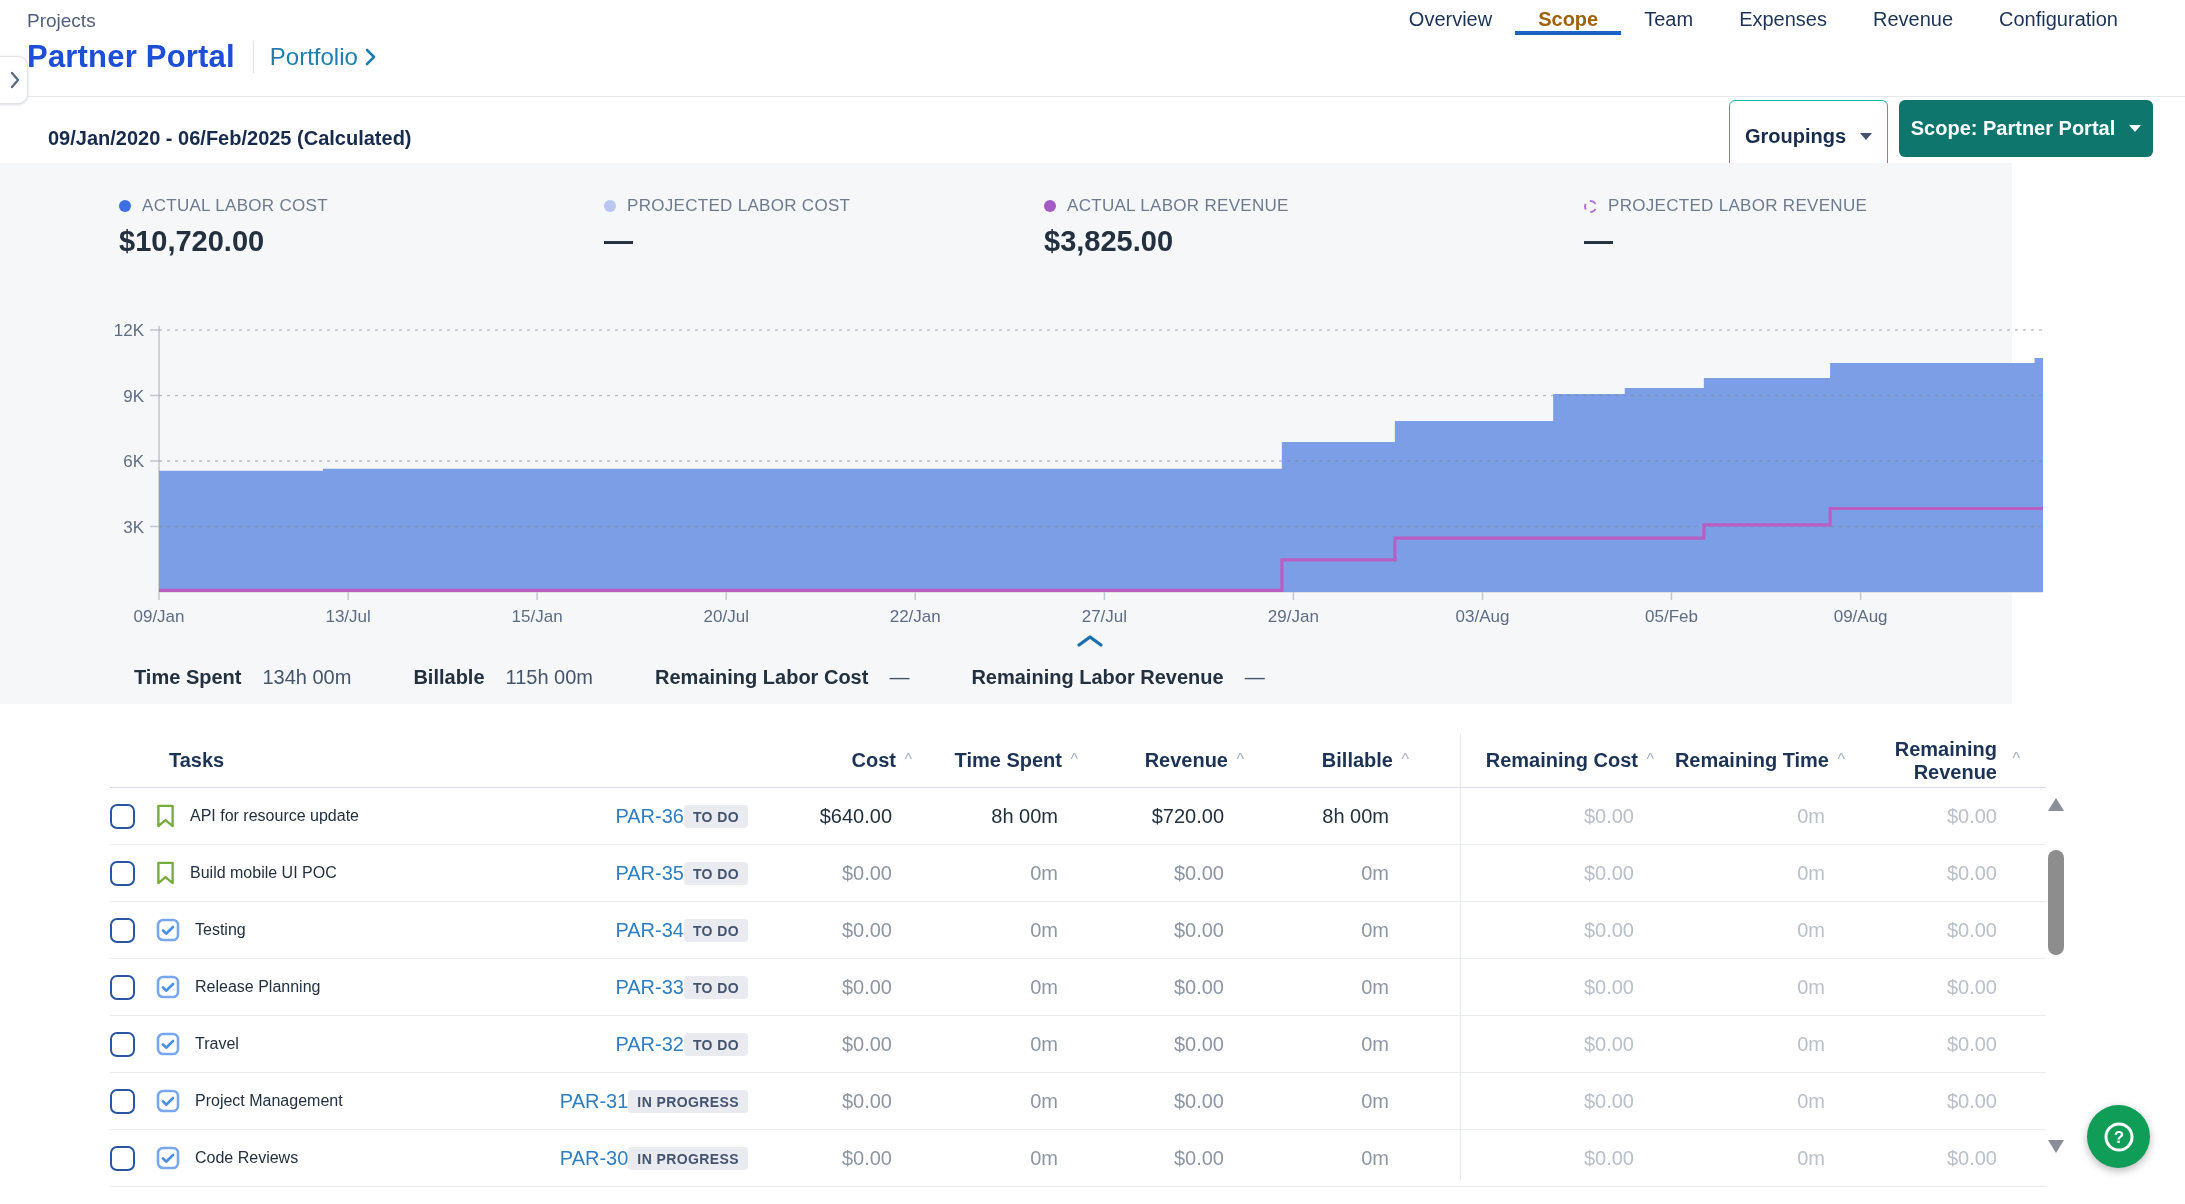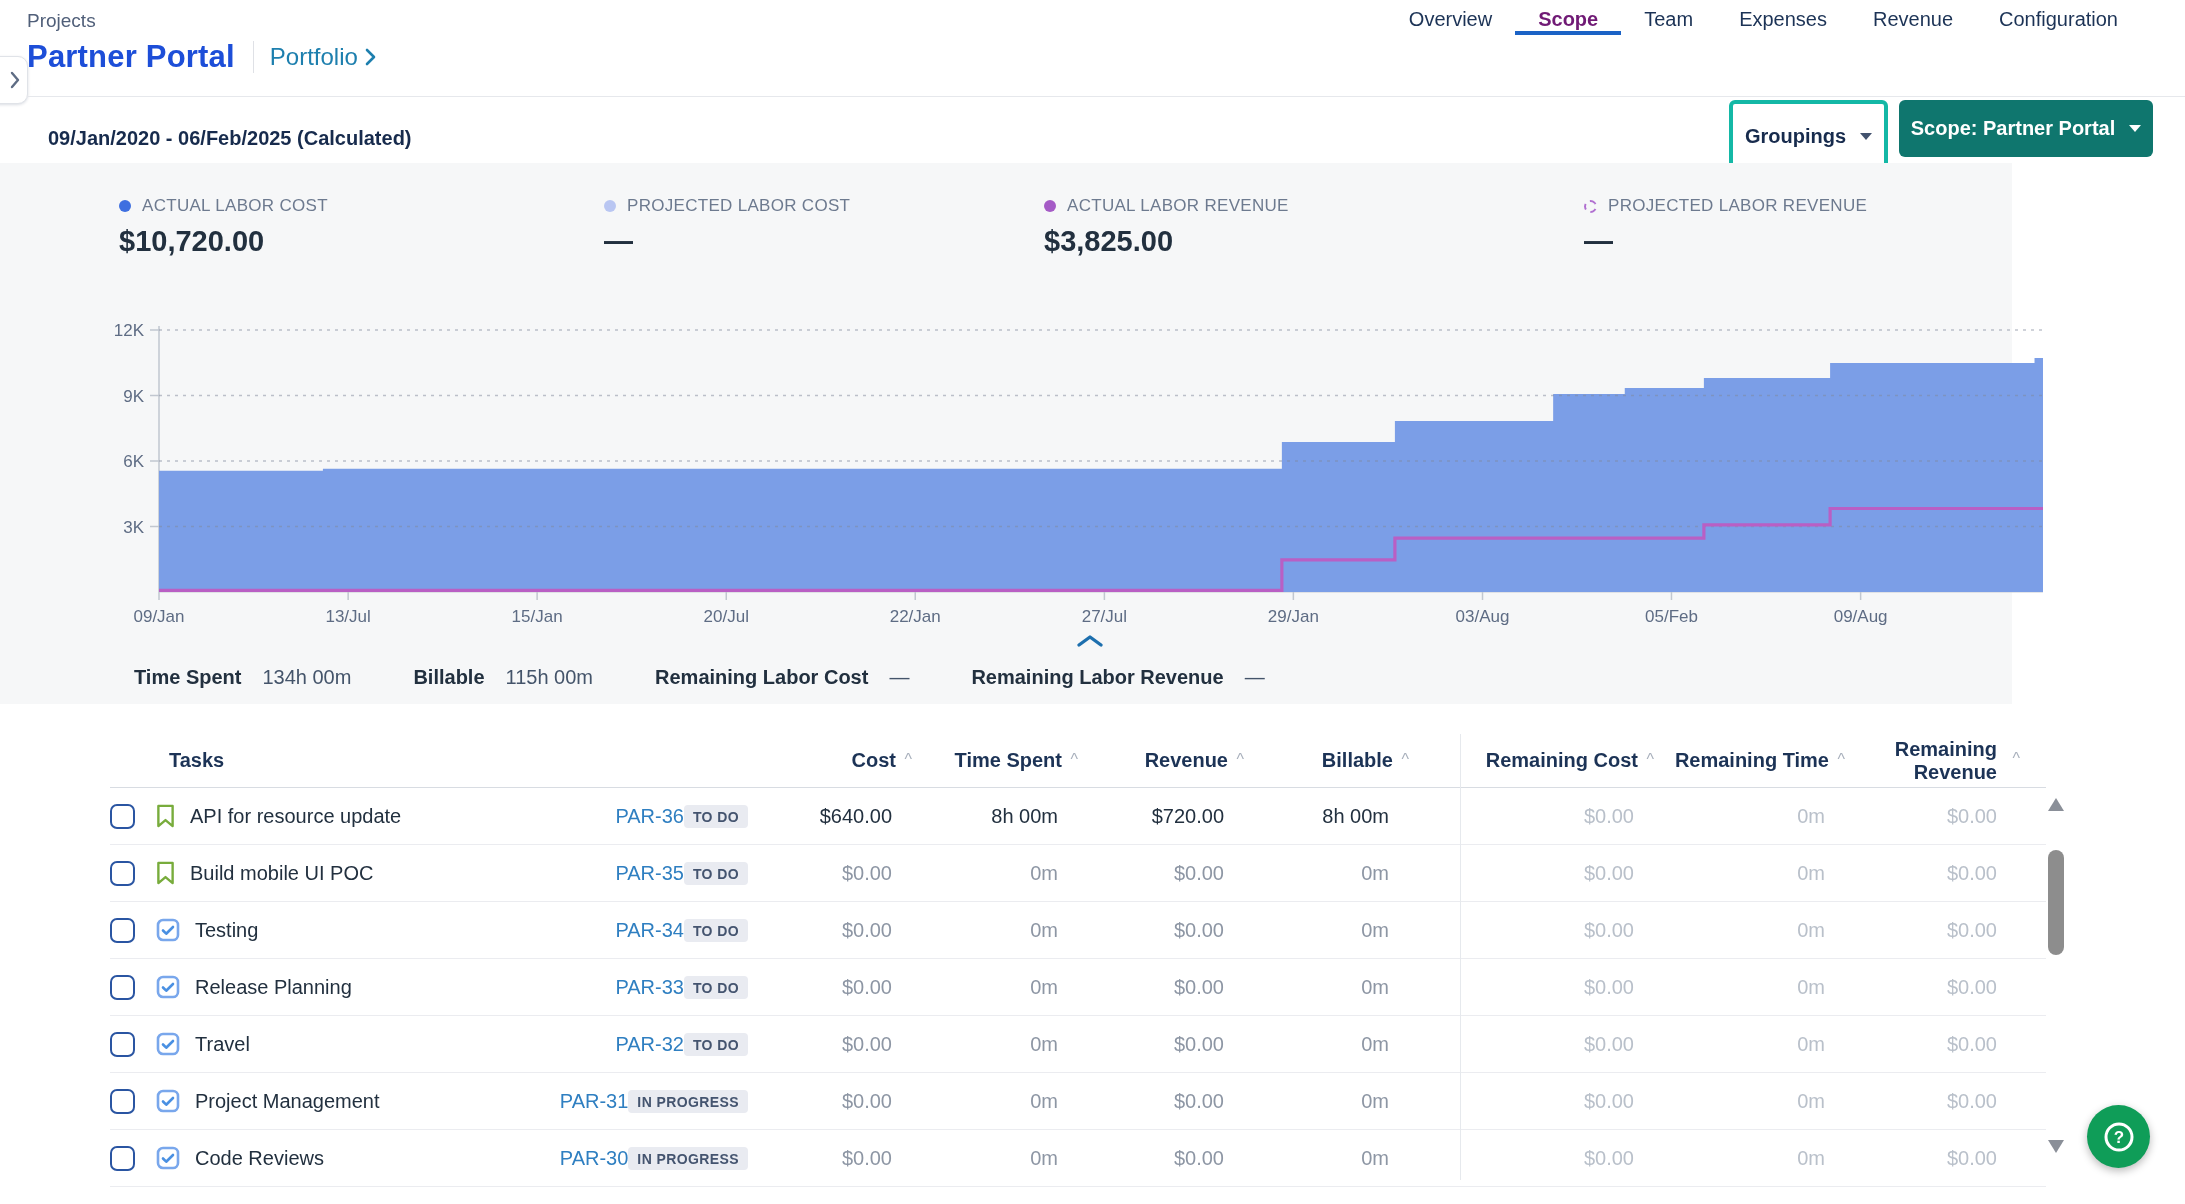--- a/index.html
+++ b/index.html
@@ -12,28 +12,28 @@
     border:1px solid #e0e3e8;background:#fff;box-shadow:0 1px 3px rgba(9,30,66,.15);
     display:flex;align-items:center;justify-content:flex-end;padding:0 6px 0 0;cursor:pointer}
   .eyebrow{position:absolute;left:27px;top:10px;font-size:19px;color:#505f79;cursor:pointer}
   .title-row{position:absolute;left:27px;top:34px;display:flex;align-items:center;height:46px}
   .page-title{font-size:31px;font-weight:600;color:#1d4ed8;margin:0;letter-spacing:.2px}
   .title-divider{width:1px;height:32px;background:#dfe1e6;margin:0 16px 0 18px}
   .portfolio-link{font-size:24px;color:#1d7fae;display:flex;align-items:center;gap:7px;cursor:pointer;text-decoration:none}
   .tabs{position:absolute;top:0;right:44px;height:97px;display:flex;align-items:flex-start}
   .tab{display:flex;align-items:center;padding:8px 23px 0;font-size:20px;color:#1c3356;cursor:pointer;
     border-bottom:4px solid transparent;box-sizing:border-box}
-  .tab.active{color:#701a75;font-weight:700;border-bottom-color:#1b63c6}
+  .tab.active{color:#a16207;font-weight:700;border-bottom-color:#1b63c6}
   .header-divider{position:absolute;left:27px;right:0;top:96px;height:1px;background:#e6e8ec}
   
   .date-range{position:absolute;left:48px;top:110px;height:56px;line-height:56px;font-size:20px;font-weight:600;color:#172b4d}
   .btn{box-sizing:border-box;display:flex;align-items:center;justify-content:center;border-radius:6px;
     font-size:20px;cursor:pointer;font-family:inherit}
   .btn-groupings{position:absolute;left:1729px;top:100px;width:159px;height:73px;background:#fff;
-    border:4px solid #14b8a6;color:#172b4d;font-weight:600}
+    border:1px solid #14b8a6;color:#172b4d;font-weight:600}
   .btn-scope{position:absolute;left:1899px;top:100px;width:254px;height:57px;background:#0f766e;border:none;color:#fff;font-weight:700}
   .caret-down{width:0;height:0;border-left:6px solid transparent;border-right:6px solid transparent;
     border-top:7px solid currentColor;margin-left:14px}
   
   .panel{position:absolute;left:0;top:163px;width:2012px;height:541px;background:#f6f7f8}
   .stat{position:absolute;top:33px}
   .stat-head{display:flex;align-items:center;gap:11px}
   .dot{width:12px;height:12px;border-radius:50%;flex:none}
   .dot.dashed{width:13px;height:13px;border-style:dashed;border-width:2.5px;background:transparent !important;box-sizing:border-box}
   .stat-label{font-size:17px;color:#6d7a8f;letter-spacing:.3px}
@@ -58,21 +58,21 @@
   .tbody{position:absolute;left:110px;top:788px;width:1936px}
   .trow{height:56px;display:grid;grid-template-columns:638px 144px 166px 166px 165px 71px 174px 191px 221px;
     align-items:center;border-bottom:1px solid #ebecf0}
   .td{font-size:20px;text-align:right;color:#22303f;white-space:nowrap}
   .td.muted{color:#8d96a4}
   .td.light{color:#b9c0ca}
   .td.rr{padding-right:49px}
   .cell-tasks{display:flex;align-items:center;height:56px}
   .cb{width:25px;height:25px;border:2px solid #2a55a2;border-radius:7px;background:#fff;box-sizing:border-box;cursor:pointer;flex:none}
   .ticon{margin-left:21px;flex:none;display:flex;align-items:center}
-  .tname{margin-left:15px;color:#22303f;font-size:20px;white-space:nowrap}
+  .tname{margin-left:15px;color:#22303f;font-size:16px;white-space:nowrap}
   .tkey{margin-left:auto;color:#2f7fc1;font-size:20px;cursor:pointer;text-decoration:none;white-space:nowrap}
   .badge{margin-left:0;background:#e9ebf1;color:#44546f;font-size:14px;font-weight:700;letter-spacing:.4px;
     padding:5px 9px 4px;border-radius:4px;line-height:1;flex:none;white-space:nowrap}
   .col-divider{position:absolute;left:1460px;top:734px;width:1px;height:446px;background:#e6e9ed}
   
   .sb-up{position:absolute;left:2048px;top:798px;width:0;height:0;border-left:8px solid transparent;
     border-right:8px solid transparent;border-bottom:13px solid #8a8f98;cursor:pointer}
   .sb-thumb{position:absolute;left:2048px;top:850px;width:16px;height:105px;background:#8d8d8d;border-radius:8px;cursor:pointer}
   .sb-down{position:absolute;left:2048px;top:1140px;width:0;height:0;border-left:8px solid transparent;
     border-right:8px solid transparent;border-top:13px solid #8a8f98;cursor:pointer}

